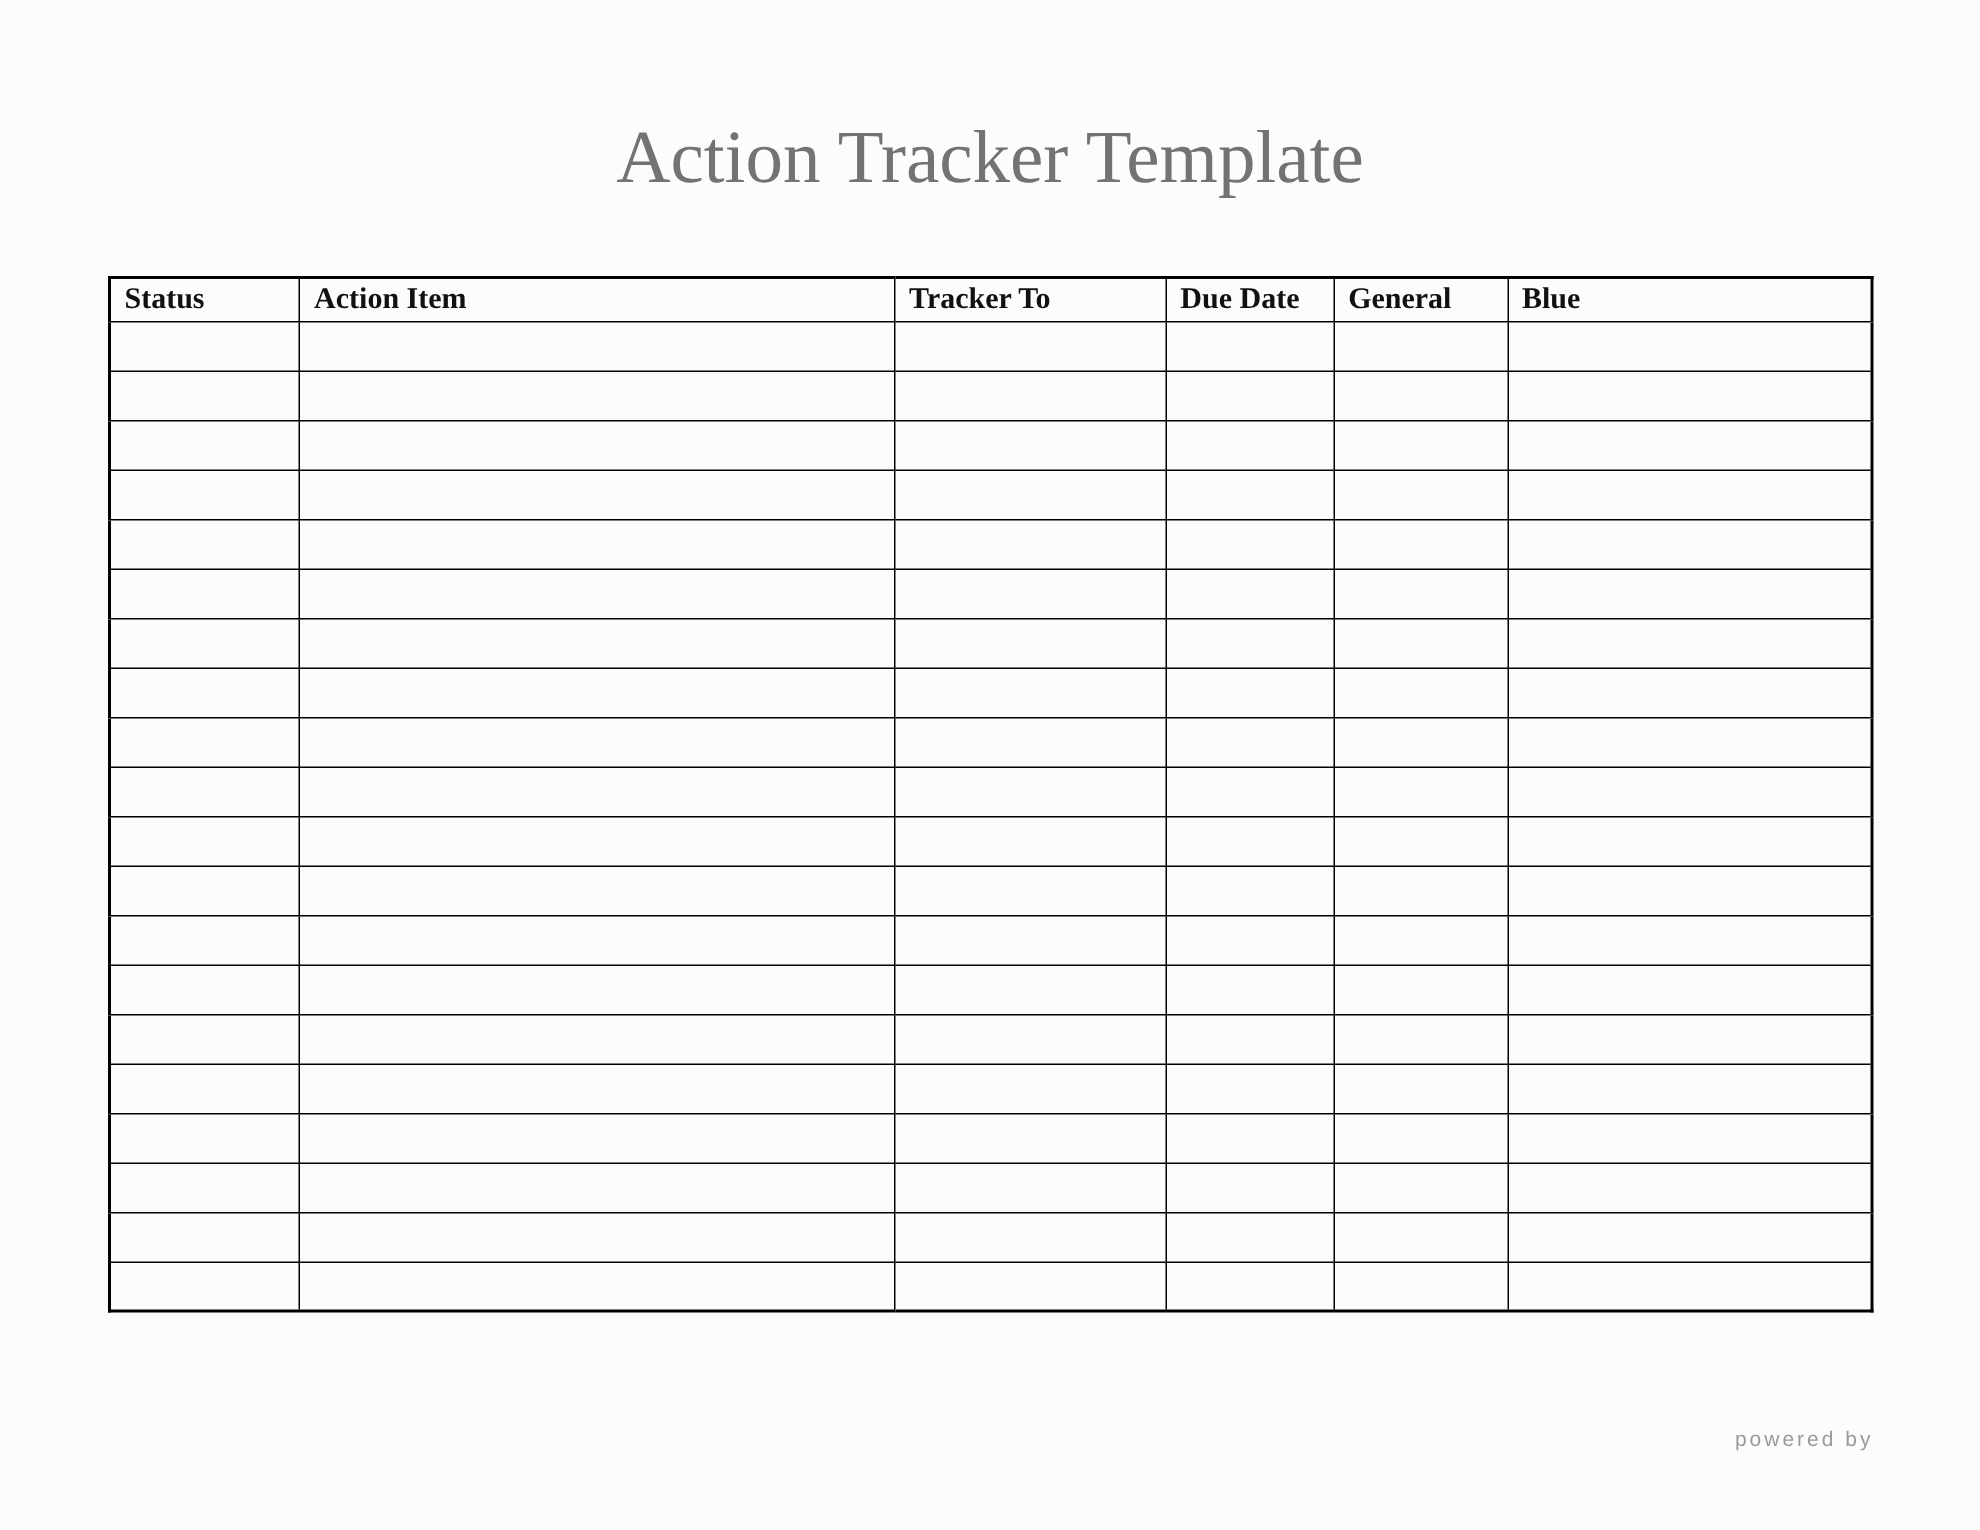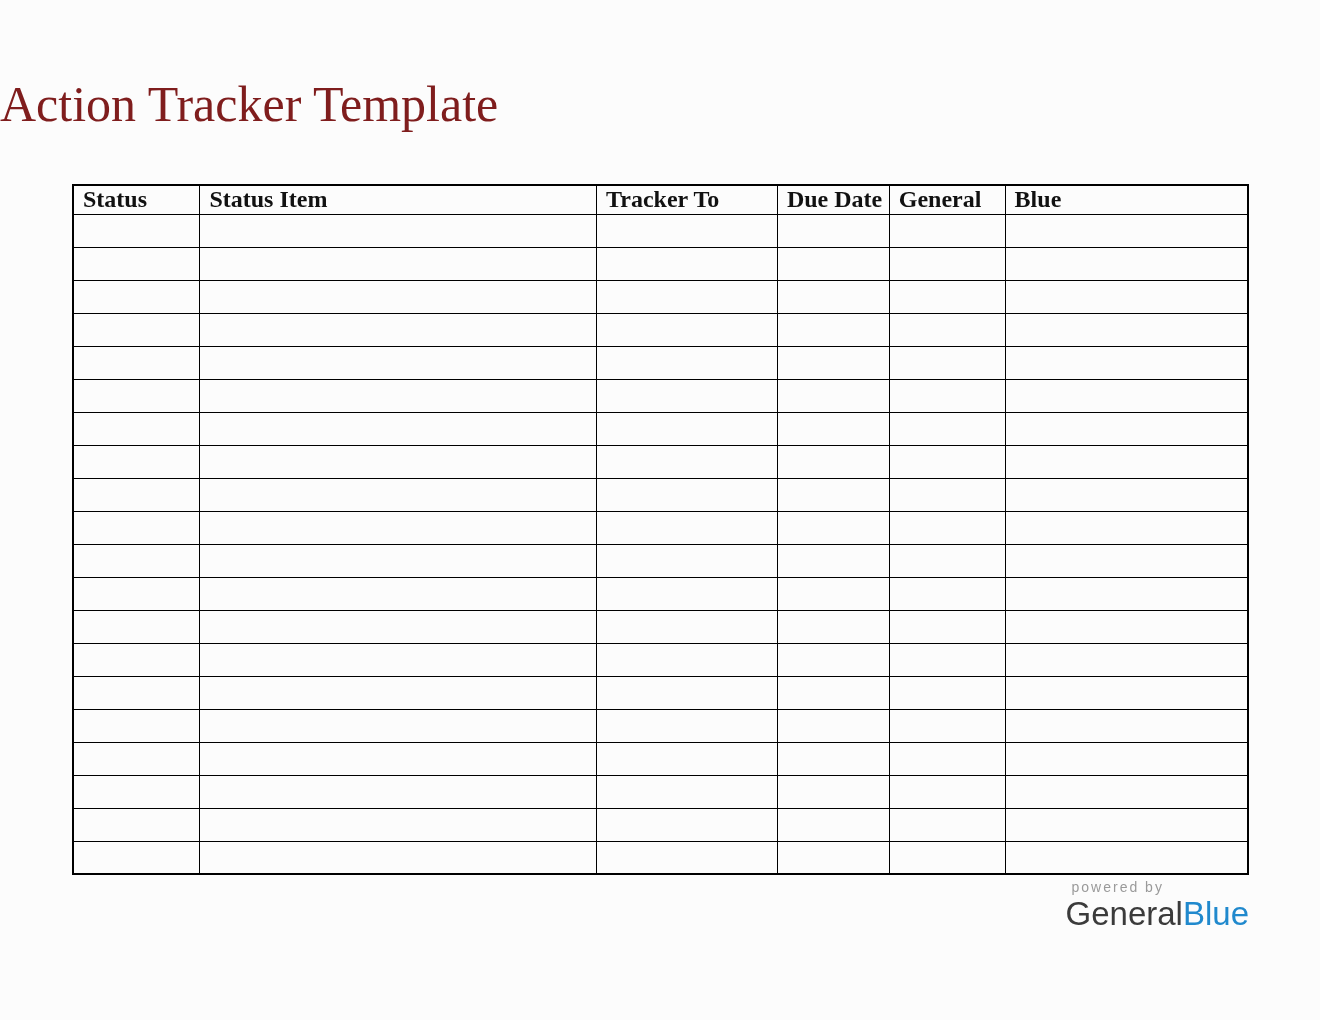--- a/index.html
+++ b/index.html
@@ -6,25 +6,25 @@
   html, body {
     width: 1320px; height: 1020px;
     background: #fcfcfc;
     font-family: "Liberation Serif", serif;
     overflow: hidden;
     position: relative;
   }
   .page-title {
     position: absolute;
     top: 76px; left: 0; right: 0;
-    text-align: left;
+    text-align: center;
     font-family: "Liberation Serif", serif;
     font-size: 50px;
     font-weight: 400;
-    color: #7f1d1d;
+    color: #737373;
     line-height: 1.15;
   }
   table.tracker {
     position: absolute;
     top: 184px; left: 72px;
     width: 1177px;
     border-collapse: collapse;
     table-layout: fixed;
     background: transparent;
     border: 2px solid #000;
@@ -32,21 +32,21 @@
   table.tracker col:nth-child(1) { width: 10.80%; }
   table.tracker col:nth-child(2) { width: 33.76%; }
   table.tracker col:nth-child(3) { width: 15.39%; }
   table.tracker col:nth-child(4) { width: 9.52%; }
   table.tracker col:nth-child(5) { width: 9.86%; }
   table.tracker col:nth-child(6) { width: 20.67%; }
   table.tracker th {
     height: 29px;
     border: 1px solid #000;
     font-family: "Liberation Serif", serif;
-    font-size: 24px;
+    font-size: 20px;
     font-weight: 700;
     color: #111;
     text-align: left;
     vertical-align: middle;
     padding: 0 4px 0 9px;
     white-space: nowrap;
     overflow: hidden;
   }
   table.tracker td {
     height: 33px;
@@ -56,23 +56,23 @@
     color: #111;
   }
   table.tracker tr > th:first-child,
   table.tracker tr > td:first-child { border-left: 2px solid #000; }
   table.tracker tr > th:last-child,
   table.tracker tr > td:last-child { border-right: 2px solid #000; }
   table.tracker thead tr th { border-top: 2px solid #000; }
   table.tracker tbody tr:last-child td { border-bottom: 2px solid #000; }
   .footer {
     position: absolute;
-    top: 880px;
+    top: 952px;
     right: 71px;
-    text-align: left;
+    text-align: center;
     font-family: "Liberation Sans", sans-serif;
   }
   .powered-by {
     font-size: 14px;
     letter-spacing: 2px;
     margin: 0 0 2px 6px;
     line-height: 1.1;
   }
   .brand {
     font-size: 33px;
@@ -90,21 +90,21 @@
       <col>
       <col>
       <col>
       <col>
       <col>
       <col>
     </colgroup>
   <thead>
     <tr>
         <th>Status</th>
-        <th>Status Item</th>
+        <th>Action Item</th>
         <th>Tracker To</th>
         <th>Due Date</th>
         <th>General</th>
         <th>Blue</th>
       </tr>
   </thead>
   <tbody>
       <tr>
         <td></td>
         <td></td>
@@ -263,14 +263,13 @@
         <td></td>
         <td></td>
         <td></td>
         <td></td>
       </tr>
     </tbody>
 </table>
 
 <div class="footer">
   <div class="powered-by" style="color: rgb(154, 154, 154);">powered by</div>
-  <div class="brand"><span style="color: rgb(59, 59, 59);">General</span><span style="color: rgb(32, 137, 205);">Blue</span></div>
 </div>
 
 </body></html>

